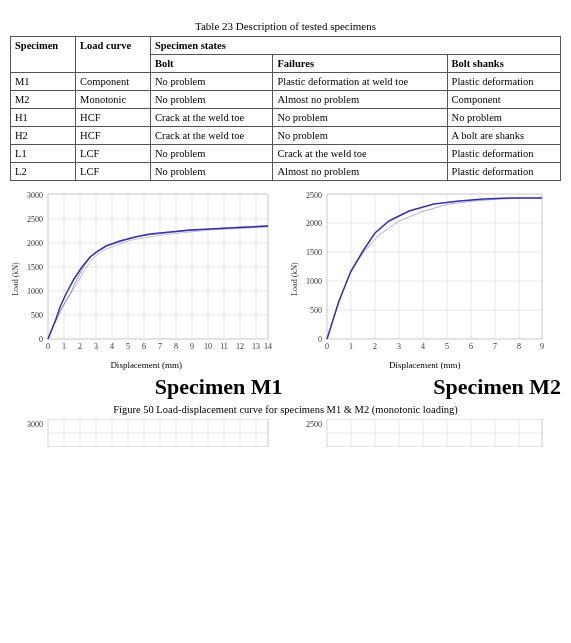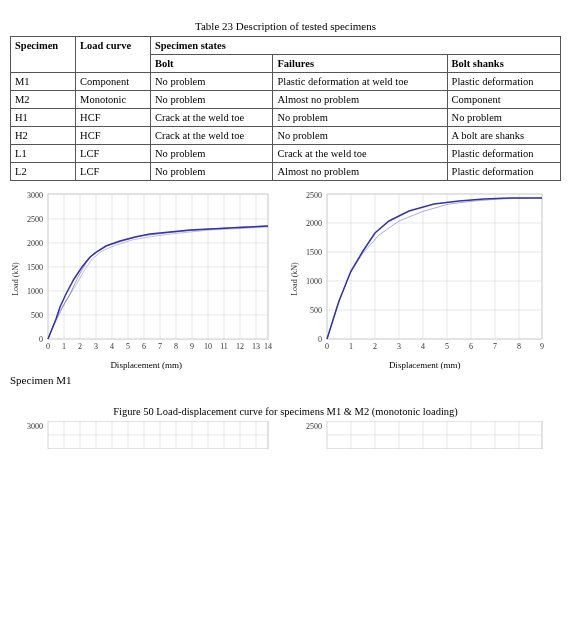--- a/index.html
+++ b/index.html
@@ -57,30 +57,30 @@
     .chart-container {
       flex: 1;
       position: relative;
     }
 
     .chart-svg {
       display: block;
     }
 
     .specimen-label {
-      text-align: left;
-      font-size: 11px;
-      font-weight: normal;
+      text-align: right;
+      font-size: 22px;
+      font-weight: bold;
       margin-top: 4px;
     }
 
     .figure-caption {
       text-align: center;
       font-size: 10.5px;
-      margin-top: 20px;
+      margin-top: 4px;
     }
 
     .bottom-chart-row {
       display: flex;
       flex-direction: row;
       gap: 6px;
       margin-top: 4px;
     }
 
     .bottom-chart-container {
@@ -262,20 +262,21 @@
         <text x="253" y="160" text-anchor="middle" font-size="8" fill="#333">9</text>
 
         <text x="260" y="160" font-size="8" fill="#333">10</text>
 
         <text x="8" y="90" text-anchor="middle" font-size="8" fill="#333" transform="rotate(-90, 8, 90)">Load (kN)</text>
 
         <polyline fill="none" stroke="#3333aa" stroke-width="1.5" points="38,150 50,112 62,82 74,62 86,44 100,32 120,22 145,15 170,12 195,10 220,9 245,9 253,9"></polyline>
         <polyline fill="none" stroke="#3333aa" stroke-width="0.8" opacity="0.5" points="38,150 48,118 60,86 74,64 90,46 110,32 135,22 160,15 185,12 210,10 240,9 253,9"></polyline>
       </svg>
       <div style="text-align:center; font-size:9px; margin-top:-4px;">Displacement (mm)</div>
+      <div class="specimen-label">Specimen M2</div>
     </div>
   </div>
 
   <div class="figure-caption">Figure 50 Load-displacement curve for specimens M1 &amp; M2 (monotonic loading)</div>
 
   <div class="bottom-chart-row">
     <div class="bottom-chart-container">
       <svg width="265" height="28">
         <rect x="38" y="0" width="220" height="28" fill="white" stroke="#aaa" stroke-width="0.5"></rect>
 

